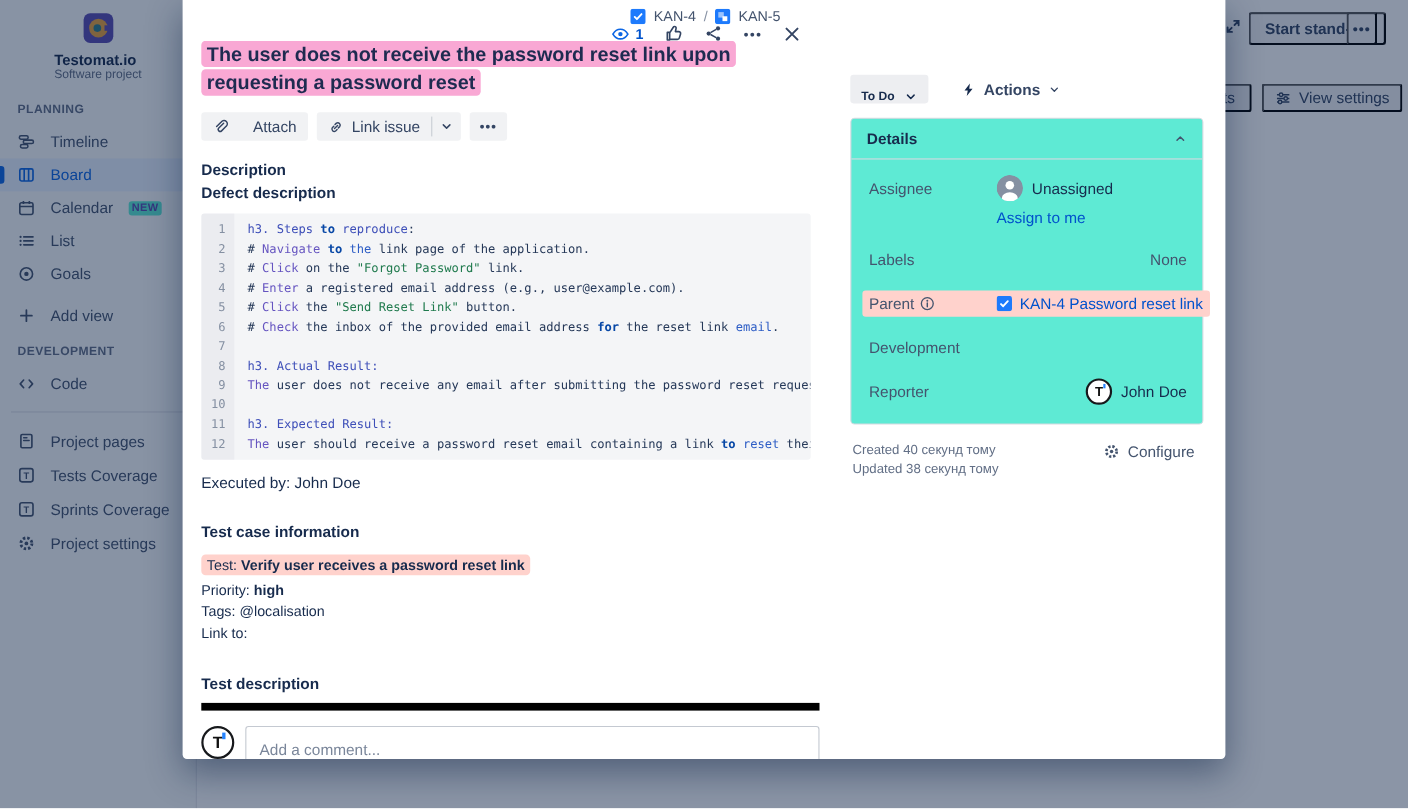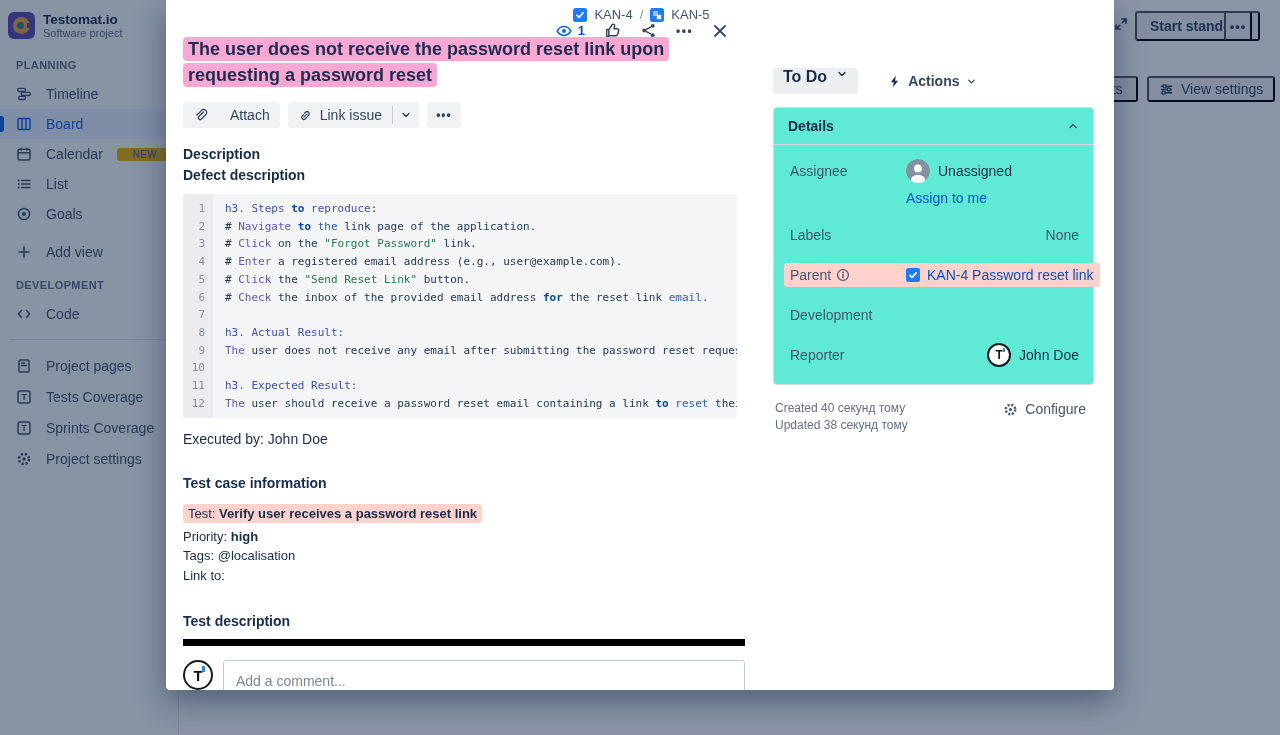--- a/index.html
+++ b/index.html
@@ -3,38 +3,38 @@
 <meta charset="utf-8">
 <style>
   html,body{margin:0;padding:0;background:#fff;}
   .app{position:relative;width:1280px;height:735px;overflow:hidden;background:#fff;
        font-family:"Liberation Sans",sans-serif;color:#172b4d;}
   svg{display:block;}
 
   
   .sidebar{position:absolute;left:0;top:0;width:179px;height:735px;background:#fafbfc;
            border-right:1px solid #e4e6ea;z-index:1;box-sizing:border-box;padding-top:6px;}
-  .sb-head{display:flex;align-items:center;gap:8px;padding:6px 8px 8px;}
+  .sb-head{display:flex;align-items:center;gap:8px;padding:6px 8px 8px;flex-direction:column;}
   .sb-logo{width:27px;height:27px;border-radius:6px;background:#5a4db2;position:relative;flex:none;}
   .sb-logo .fish{position:absolute;left:5px;top:5px;width:17px;height:17px;border-radius:50%;
                  background:#e8a33d;}
   .sb-logo .eye{position:absolute;left:9px;top:10px;width:7px;height:7px;border-radius:50%;background:#2e7d8c;}
   .sb-logo .notch{position:absolute;right:2px;top:11px;width:6px;height:5px;background:#5a4db2;}
   .sb-title{font-size:13.5px;font-weight:bold;color:#172b4d;line-height:15px;}
   .sb-sub{font-size:11px;color:#626f86;}
   .sb-section{font-size:11px;font-weight:bold;color:#626f86;letter-spacing:.4px;padding:12px 16px 8px;}
   .sb-item{display:flex;align-items:center;gap:14px;height:30px;padding:0 16px;font-size:14px;
            color:#44546e;position:relative;cursor:pointer;}
   .sb-item.gap{margin-top:8px;}
   .sb-item.selected{background:#e9f2ff;color:#0c66e4;}
   .sb-item.selected::before{content:'';position:absolute;left:0;top:7px;width:4px;height:16px;
            background:#0c66e4;border-radius:0 3px 3px 0;}
   .sb-ic{width:16px;height:16px;flex:none;}
-  .sb-badge{font-size:10px;font-weight:normal;color:#5e4db2;background:#eab308;border-radius:3px;
-            padding:1px 16px;letter-spacing:.3px;}
+  .sb-badge{font-size:10px;font-weight:bold;color:#5e4db2;background:#5eead4;border-radius:3px;
+            padding:1px 3px;letter-spacing:.3px;}
   .sb-div{height:1px;background:#dcdfe4;margin:10px 10px;}
   .sb-foot .sb-item{height:31px;}
 
   .bg-btn{position:absolute;background:#f1f2f4;border-radius:3px;display:flex;align-items:center;
           justify-content:center;gap:7px;font-size:14px;font-weight:bold;color:#344563;z-index:1;}
   .bg-expand{position:absolute;left:1113px;top:16px;z-index:1;}
   .btn-standup{left:1135px;top:11px;height:30px;padding:0 13px;}
   .btn-bgmore{left:1224px;top:11px;width:28px;height:30px;font-size:13px;letter-spacing:1px;}
   .btn-insights{left:1038px;top:76px;width:100px;height:26px;font-weight:normal;color:#344563;}
   .btn-viewsettings{left:1147px;top:76px;height:26px;padding:0 10px;font-weight:normal;}
@@ -103,22 +103,22 @@
             color:#111;position:relative;flex:none;box-sizing:border-box;}
   .avatar-t::after{content:'';position:absolute;top:4px;right:6px;width:3px;height:6px;background:#2684ff;}
   .avatar-t.sm{width:24px;height:24px;font-size:12px;}
   .avatar-t.sm::after{top:3px;right:4px;width:2px;height:4px;}
   .c-box{width:523px;border:1px solid #c4c9d1;border-radius:3px;padding:12px;box-sizing:border-box;background:#fff;}
   .c-ph{font-size:14px;color:#7a869a;}
 
   
   .col-side{position:absolute;left:607px;top:32px;width:323px;}
   .status-row{display:flex;align-items:center;gap:24px;}
-  .todo-btn{height:26px;padding:0 10px;background:#edeef1;border:none;border-radius:3px;font-size:16px;
-            font-weight:bold;color:#172b4d;display:flex;gap:9px;align-items:flex-start;cursor:pointer;font-family:inherit;}
+  .todo-btn{height:26px;padding:0 10px;background:#edeef1;border:none;border-radius:3px;font-size:11px;
+            font-weight:bold;color:#172b4d;display:flex;gap:9px;align-items:flex-end;cursor:pointer;font-family:inherit;}
   .actions-btn{display:flex;gap:7px;align-items:center;font-size:14px;font-weight:bold;color:#344563;
                background:none;border:none;cursor:pointer;font-family:inherit;}
   .details{margin-top:13px;border:1px solid #d5d9e0;border-radius:4px;width:321px;box-sizing:border-box;background:#5eead4;}
   .d-head{display:flex;justify-content:space-between;align-items:center;padding:10px 14px;
           border-bottom:1px solid #d5d9e0;font-size:14px;font-weight:bold;color:#172b4d;cursor:pointer;}
   .d-body{padding:14px 14px 17px 16px;}
   .d-row{display:flex;align-items:center;font-size:14px;min-height:24px;}
   .d-label{width:116px;flex:none;color:#44546e;display:flex;align-items:center;gap:5px;}
   .d-val{color:#172b4d;display:flex;align-items:center;gap:8px;}
   .assign-link{margin:7px 0 0 116px;font-size:14px;color:#0052cc;text-decoration:none;display:inline-block;}

